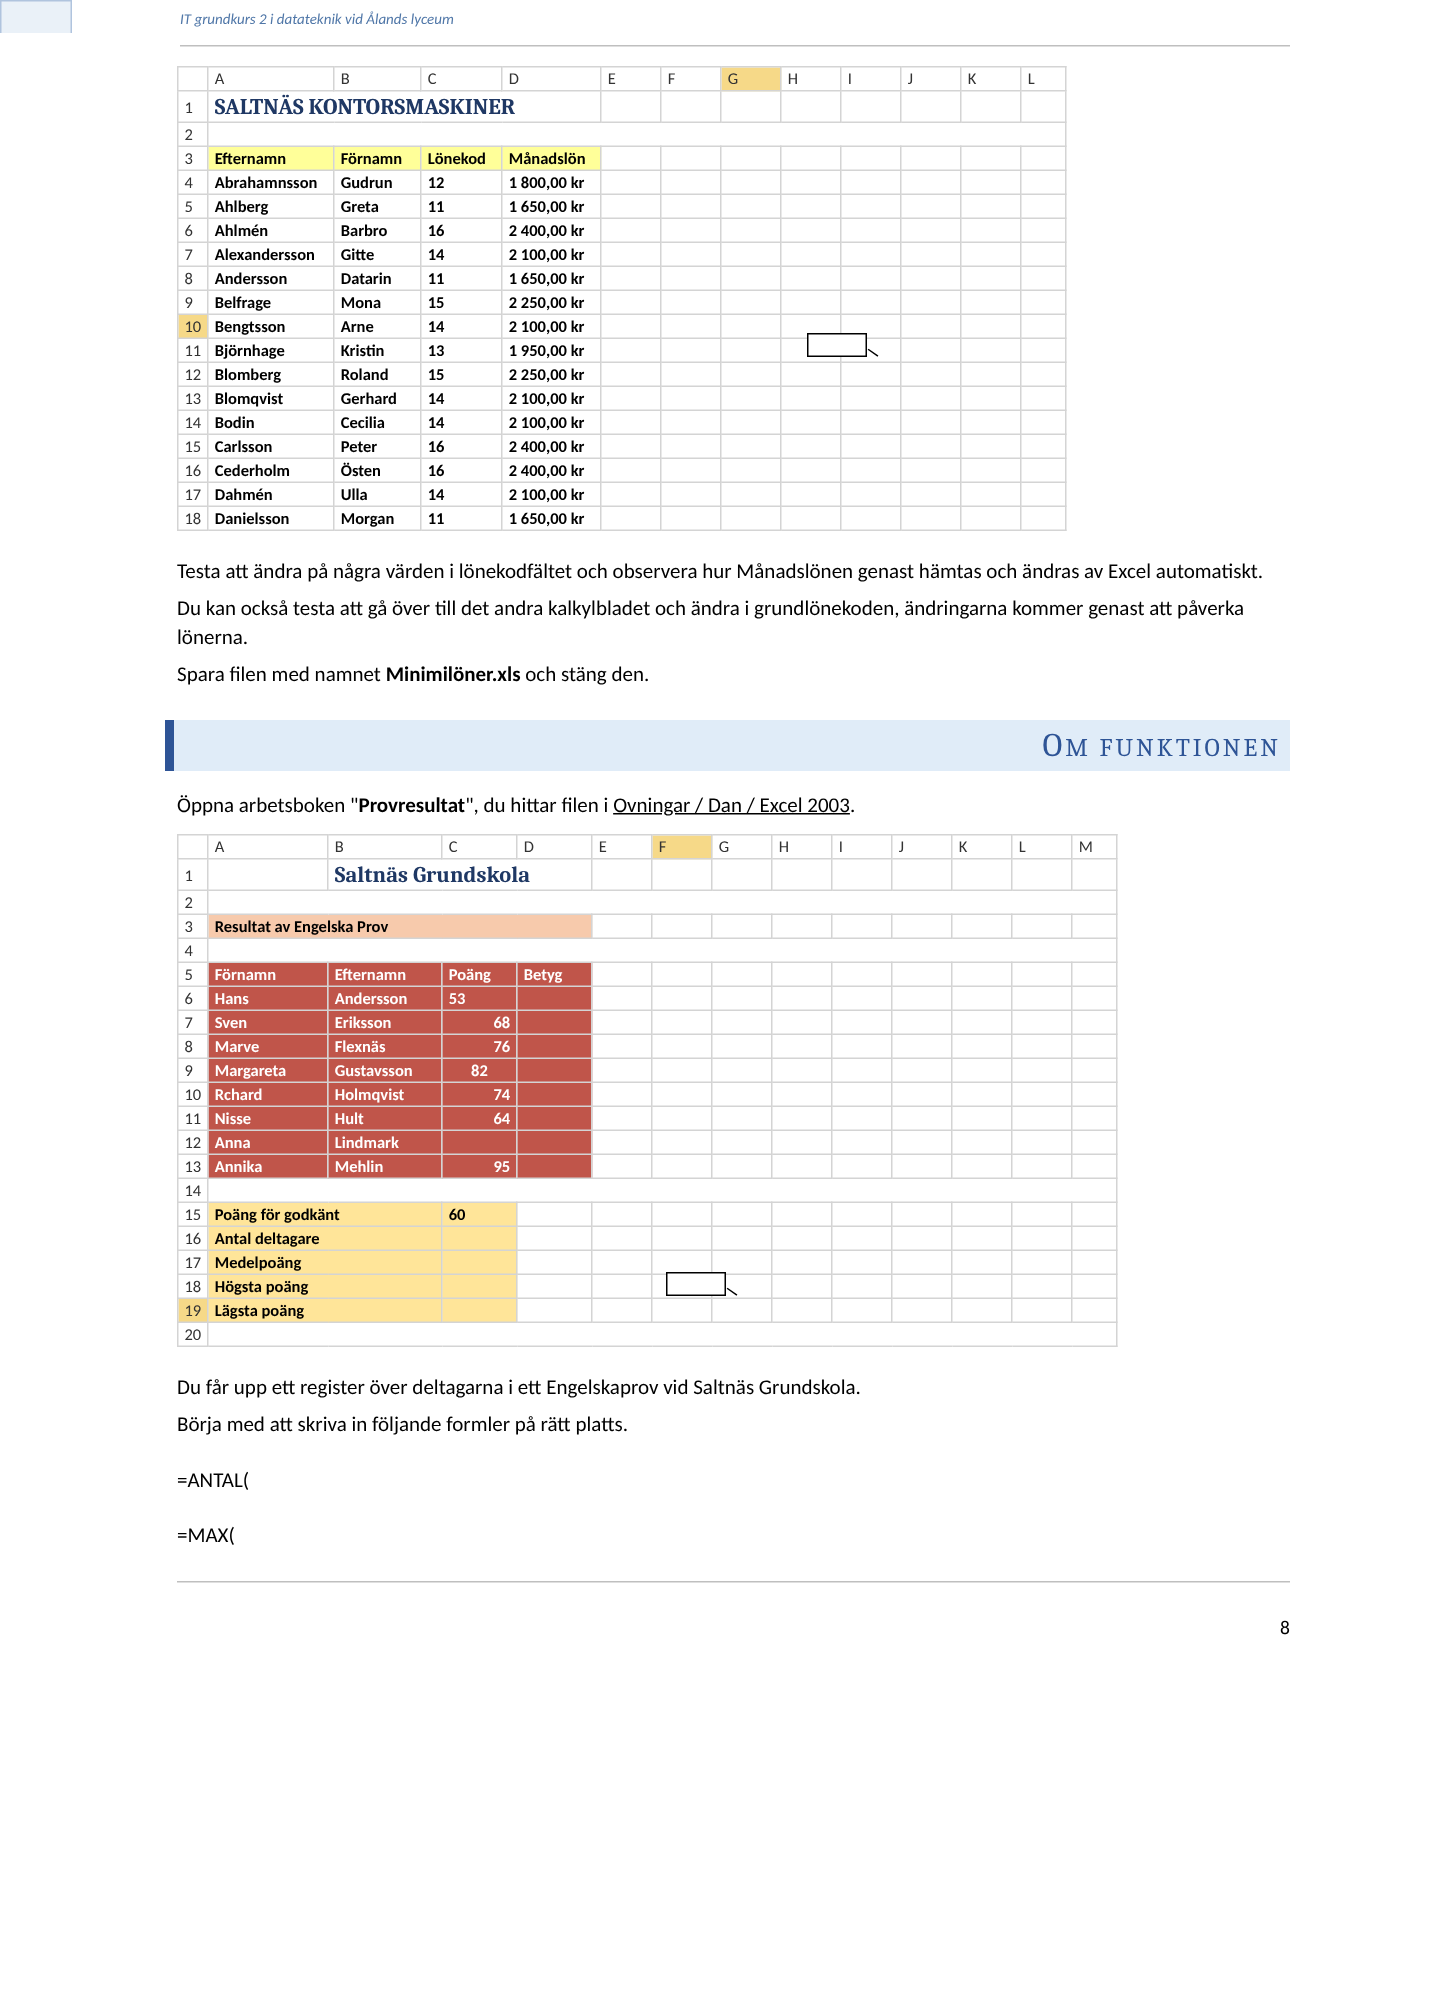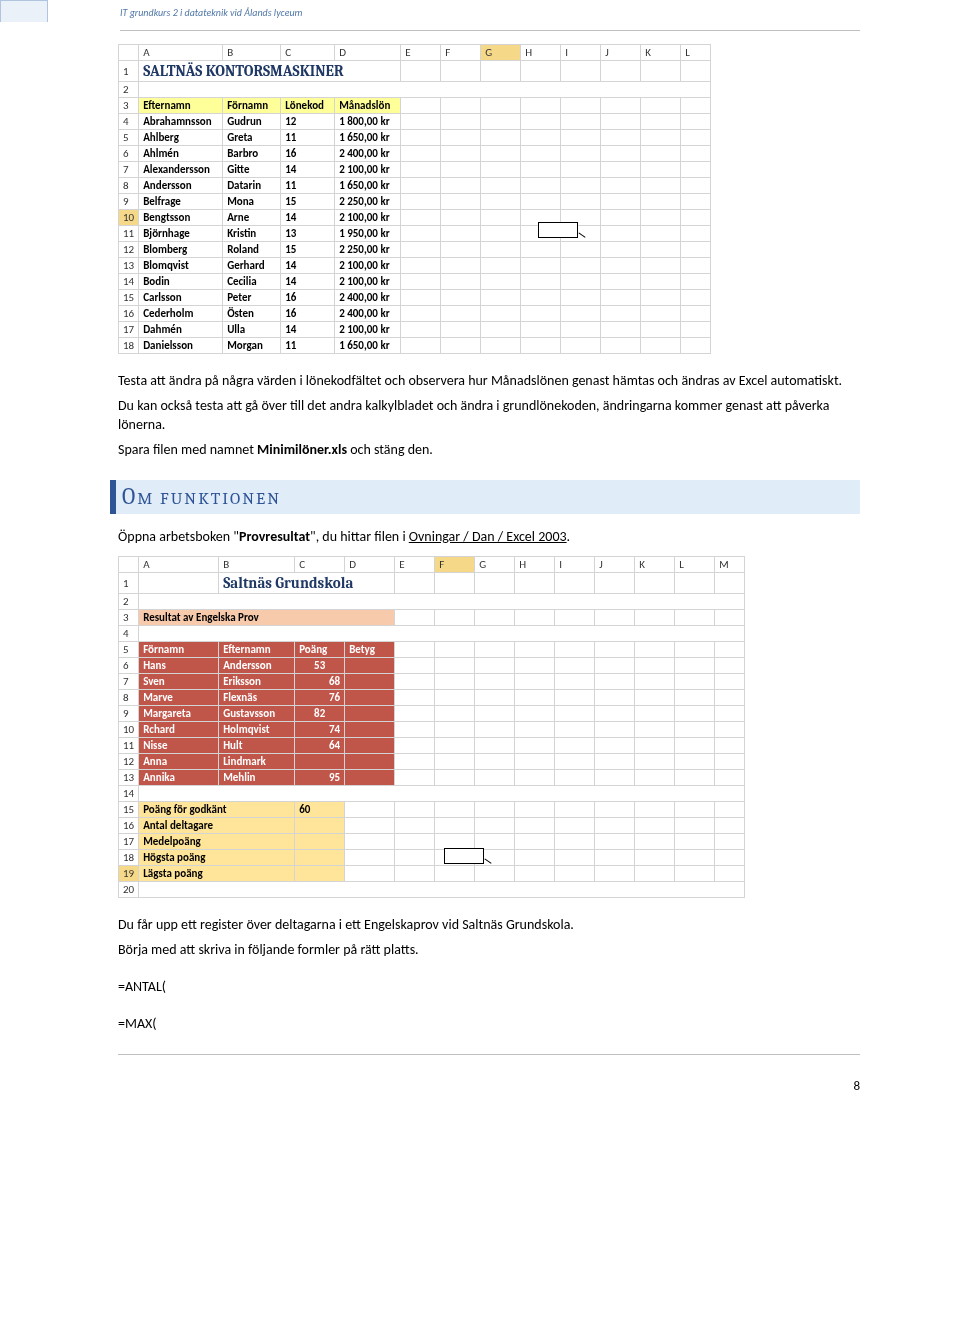--- a/index.html
+++ b/index.html
@@ -101,20 +101,21 @@
   }
   .section-heading {
     font-family: Cambria, Georgia, serif;
     color: #2e5496;
     font-size: 17px;
     letter-spacing: 2px;
     background: linear-gradient(to right, #e0ecf8, #e0ecf8);
     padding: 4px 6px;
     margin: 20px 0 14px -8px;
     border-left: 6px solid #2e5496;
+    text-align: right;
   }
   .section-heading .cap { font-size: 22px; }
 
   
   .sp2-title {
     font-family: Cambria, Georgia, serif;
     font-weight: bold;
     color: #1f3864;
     font-size: 15px;
   }
@@ -530,21 +531,21 @@
               <td></td>
               <td></td>
               <td></td>
         </tr>
         </tbody>
           <tbody id="sheet2-body">
             <tr>
               <th class="sp-rowhead">6</th>
               <td class="sp-darkred">Hans</td>
               <td class="sp-darkred">Andersson</td>
-              <td class="sp-darkred" style="text-align: center;">53</td>
+              <td class="sp-darkred" style="text-align: left;">53</td>
               <td class="sp-darkred-empty"></td>
               <td></td>
               <td></td>
               <td></td>
               <td></td>
               <td></td>
               <td></td>
               <td></td>
               <td></td>
               <td></td>

